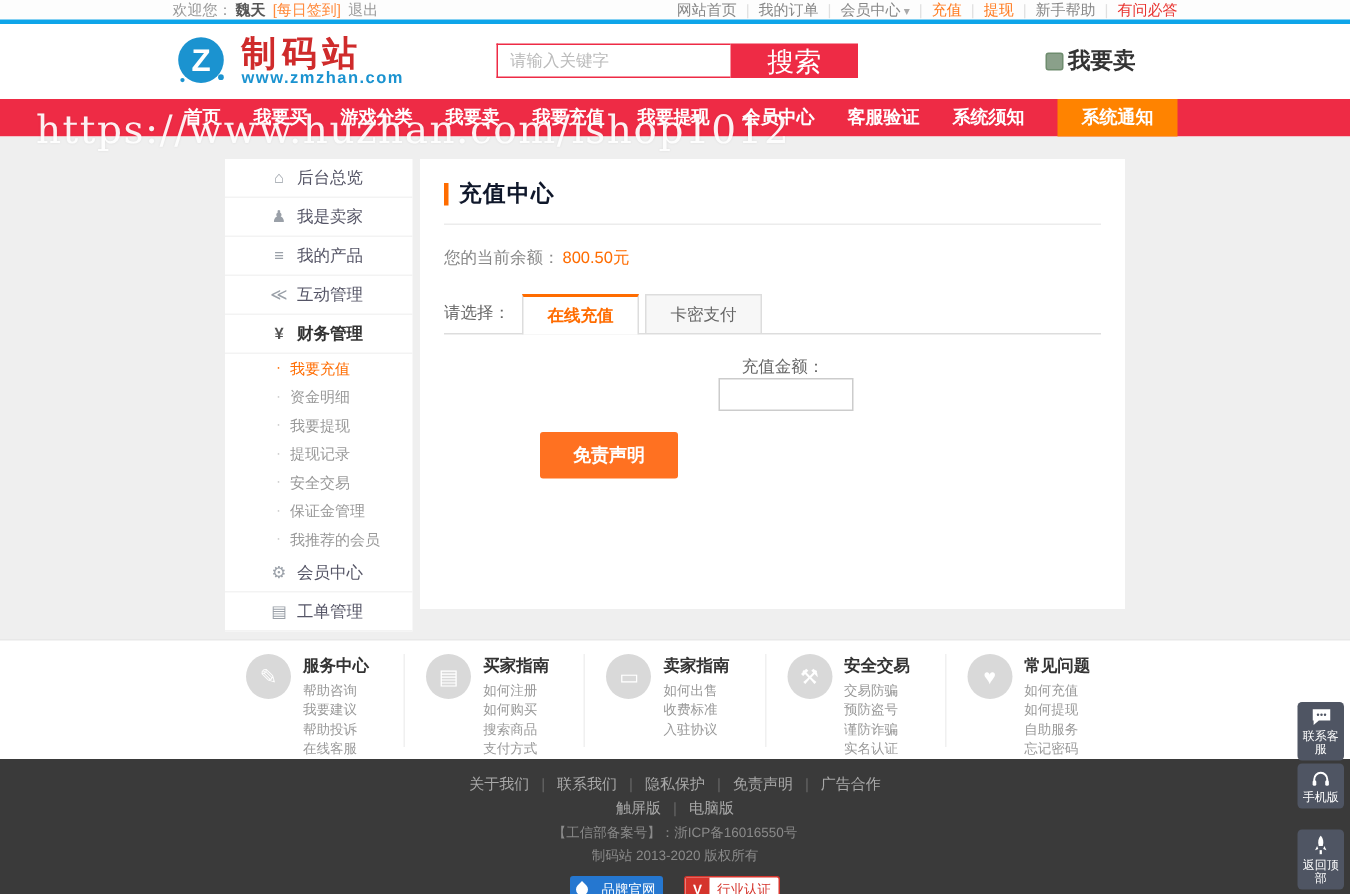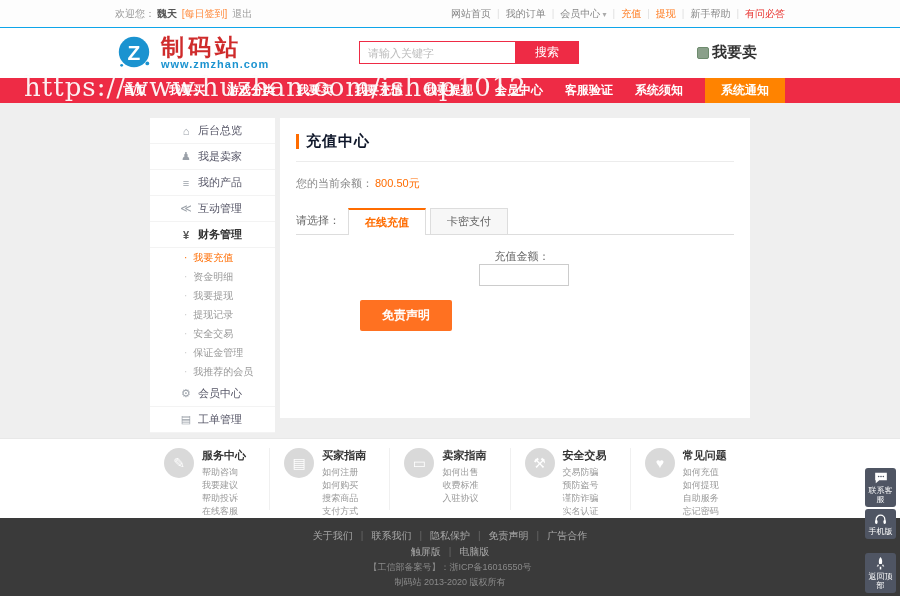--- a/index.html
+++ b/index.html
@@ -1,42 +1,42 @@
 <!DOCTYPE html>
 <html><head>
 <meta charset="utf-8">
 <style>
   * { margin:0; padding:0; box-sizing:border-box; }
   html,body { width:900px; height:596px; }
   body { font-family:"Liberation Sans",sans-serif; background:#fff; position:relative; overflow:hidden; font-size:12px; color:#333; }
 
   
-  .topbar { height:28px; background:#fdfdfd; border-bottom:1px solid #0ea5e9; font-size:10px; color:#999; }
+  .topbar { height:16px; background:#fdfdfd; border-bottom:3px solid #0ea5e9; font-size:10px; color:#999; }
   .topbar-inner { width:670px; margin:0 auto; height:100%; display:flex; justify-content:space-between; align-items:center; }
   .welcome span { margin-right:2px; }
   .welcome .uname { color:#555; font-weight:bold; }
   .welcome .checkin { color:#ff8a3c; cursor:pointer; }
   .welcome .logout { color:#999; cursor:pointer; }
   .tb-sep { color:#e0e0e0; margin:0 6px; }
   .tb-link { color:#888; cursor:pointer; }
   .tb-link.orange { color:#ff7a1e; }
   .tb-link.red { color:#e8322e; }
   .tb-link .caret { font-size:8px; color:#aaa; }
 
   
   .header { height:50px; background:#fff; }
   .header-inner { width:670px; margin:0 auto; height:100%; display:flex; align-items:center; position:relative; }
   .logo { display:flex; align-items:center; cursor:pointer; }
   .logo-mark { width:38px; height:38px; margin-right:8px; }
   .logo-txt .cn { font-size:23px; font-weight:bold; color:#cf2b2b; letter-spacing:4px; line-height:22px; }
   .logo-txt .en { font-size:11px; font-weight:bold; color:#1b93d0; letter-spacing:1px; }
-  .search { position:absolute; left:244px; top:13px; display:flex; }
+  .search { position:absolute; left:216px; top:13px; display:flex; }
   .search input { width:156px; height:23px; border:1px solid #ee2b45; border-right:none; padding:0 8px; font-size:11px; color:#666; outline:none; }
   .search input::placeholder { color:#bbb; }
-  .search .search-btn { width:64px; height:23px; background:#ee2b45; color:#fff; border:none; font-size:12px; cursor:pointer; }
+  .search .search-btn { width:85px; height:23px; background:#ee2b45; color:#fff; border:none; font-size:18px; cursor:pointer; }
   .sell { position:absolute; right:28px; top:15px; display:flex; align-items:center; cursor:pointer; }
   .sell-ico { width:12px; height:12px; background:#8aa08a; border:1px solid #6e8c6e; margin-right:3px; border-radius:2px; }
   .sell-label { font-size:15px; font-weight:bold; color:#333; }
 
   
   .nav { height:25px; background:#ee2b45; }
   .nav-inner { width:670px; margin:0 auto; height:100%; display:flex; align-items:center; position:relative; }
   .nav-item { color:#fff; font-size:12px; font-weight:bold; margin-right:22px; cursor:pointer; }
   .nav-item:first-child { margin-left:8px; }
   .notice-btn { position:absolute; right:0; top:0; height:25px; padding:0 16px; background:#ff8300; color:#fff; font-size:12px; font-weight:bold; border:none; line-height:25px; cursor:pointer; }

